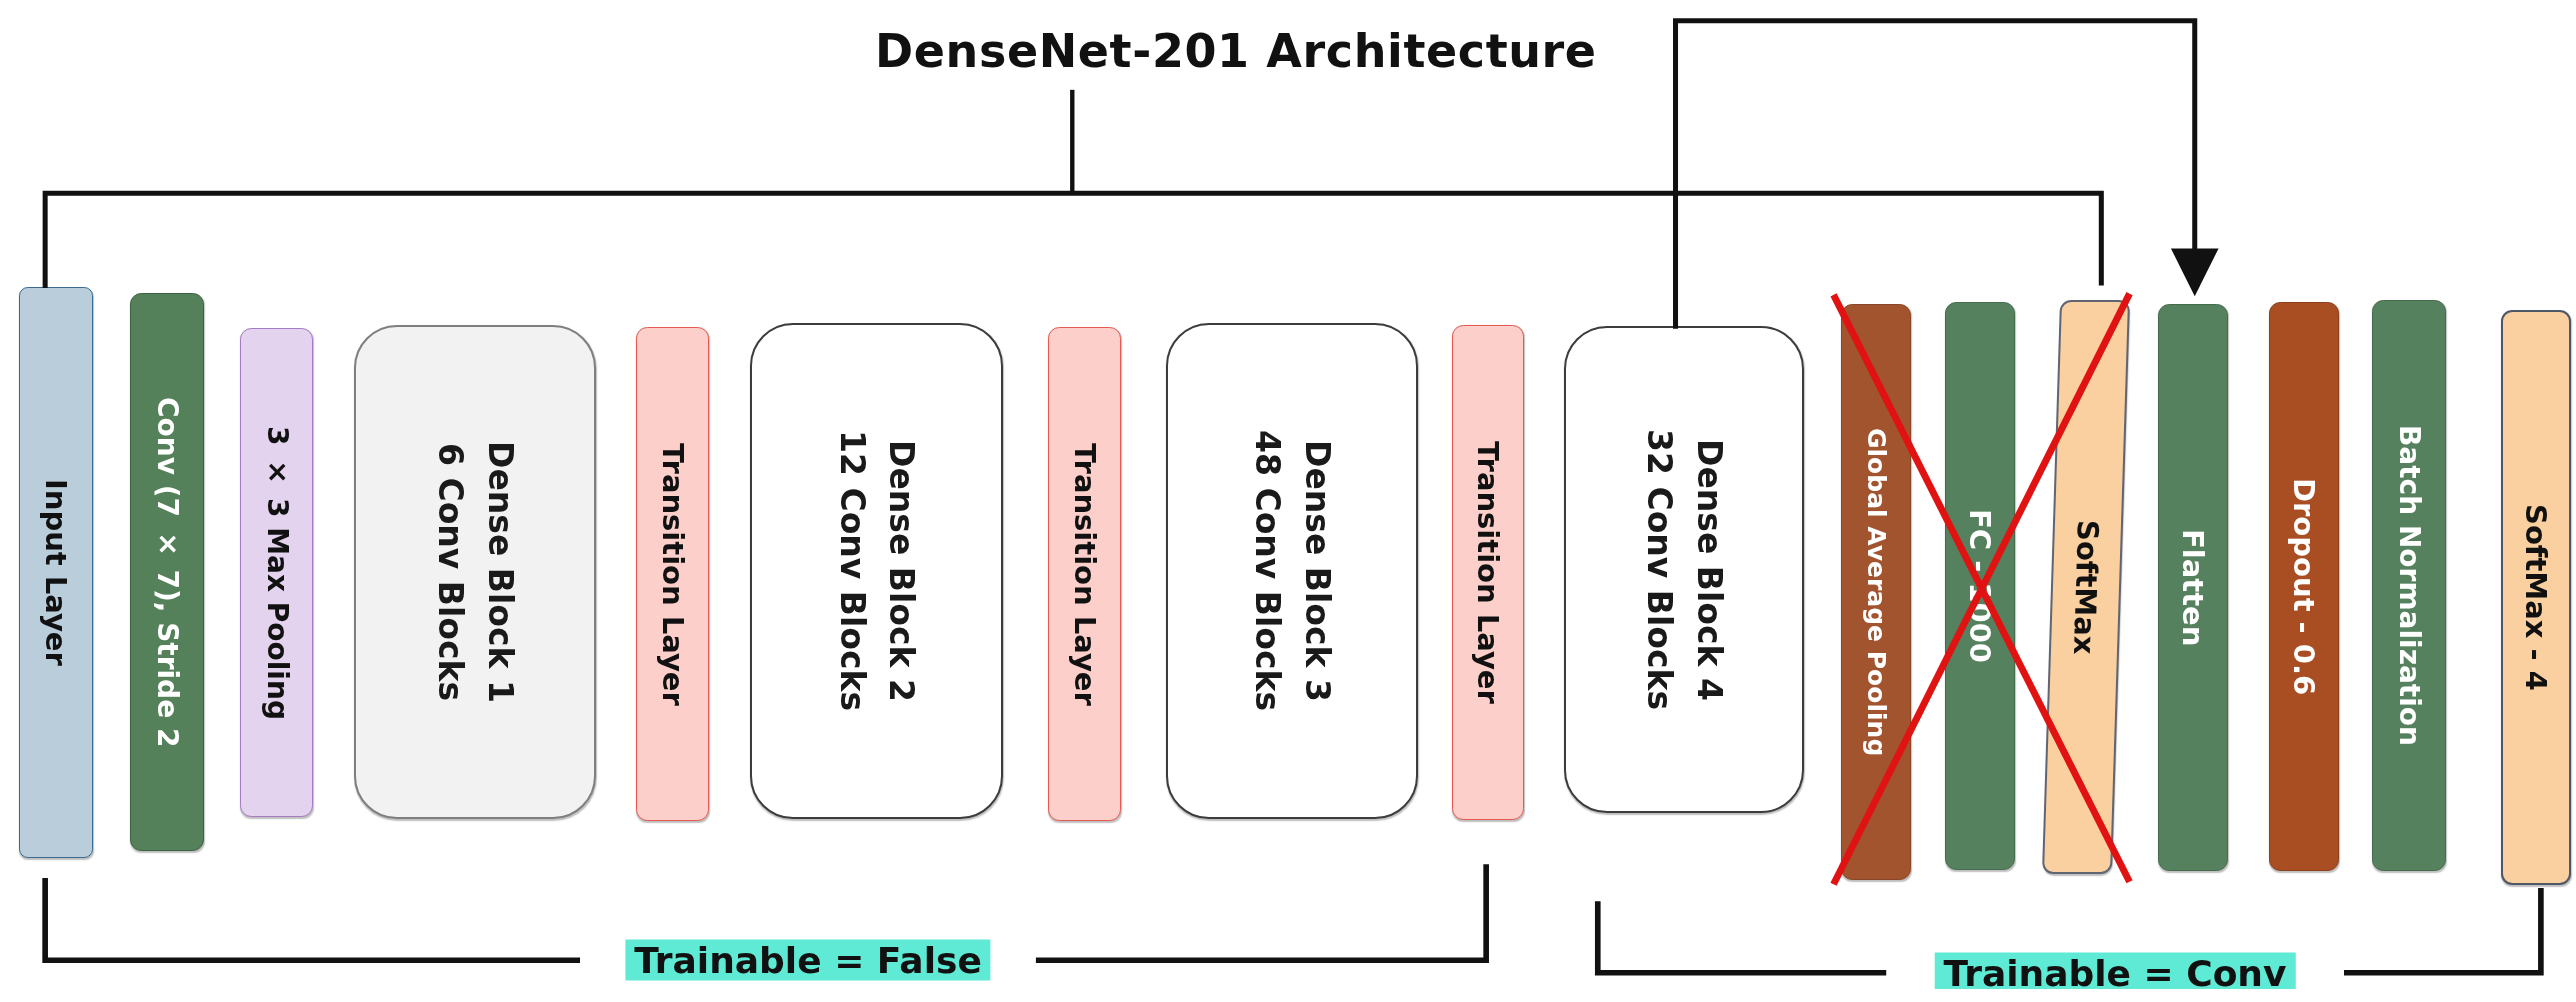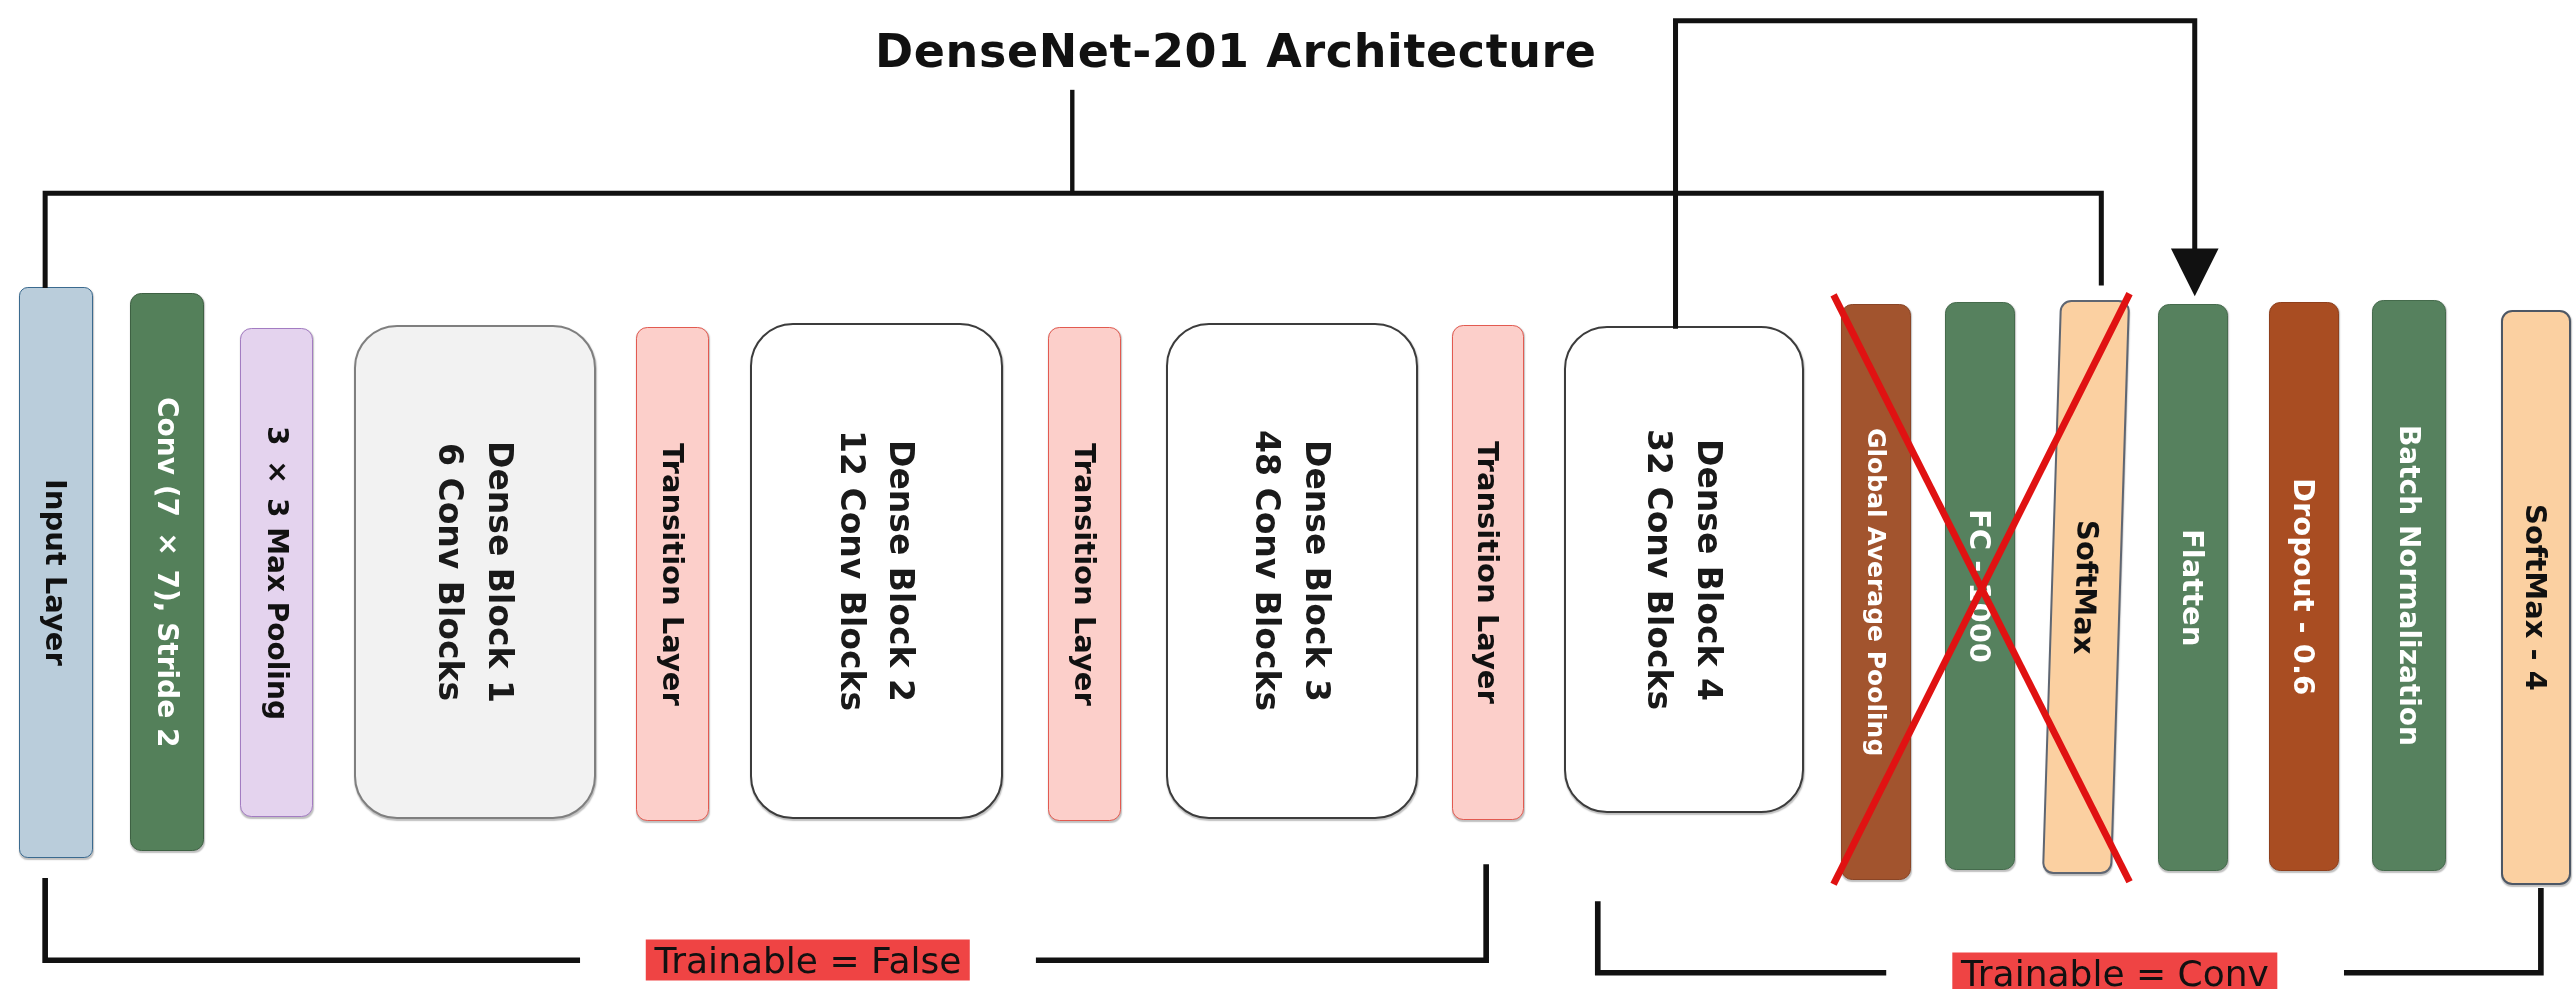--- a/index.html
+++ b/index.html
@@ -38,23 +38,23 @@
     position:absolute;
     left:875px;top:24px;width:709px;
     text-align:center;
     font-size:46px;font-weight:bold;color:#111111;
     letter-spacing:0.6px;
     white-space:nowrap;
   }
   .bracket-label{
     position:absolute;
     transform:translate(-50%,-50%);
-    font-size:36px;font-weight:normal;color:#111111;
+    font-size:36px;font-weight:bold;color:#111111;
     white-space:nowrap;
-    background:#ef4444;
+    background:#5eead4;
     padding:0 8.8px;
   }
   svg.overlay{
     position:absolute;left:0;top:0;
     pointer-events:none;
   }
   .ink{stroke:#111111;fill:none;}
   .skew{transform:skewX(-1.8deg);}
 </style>
 </head>

